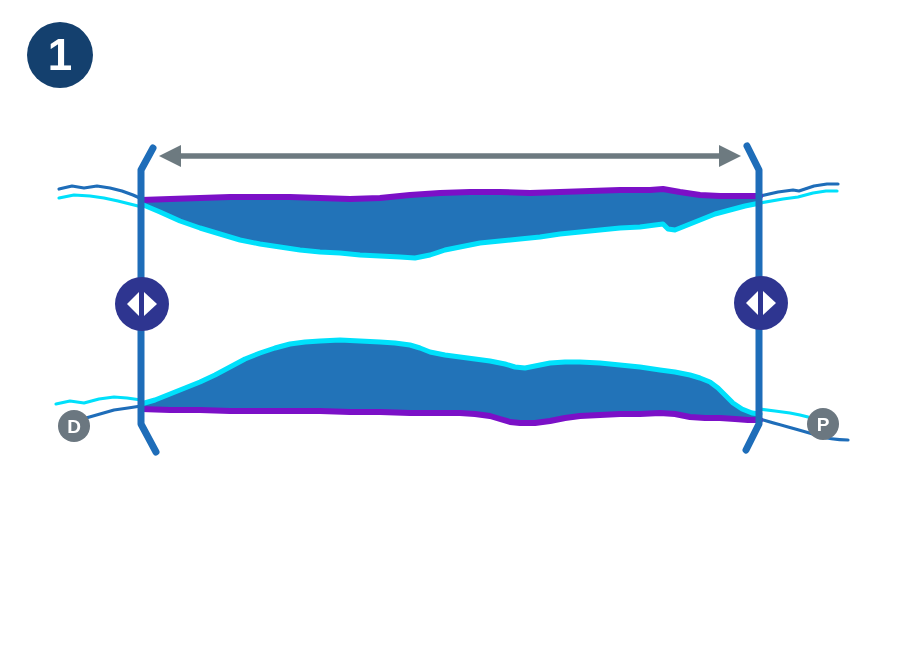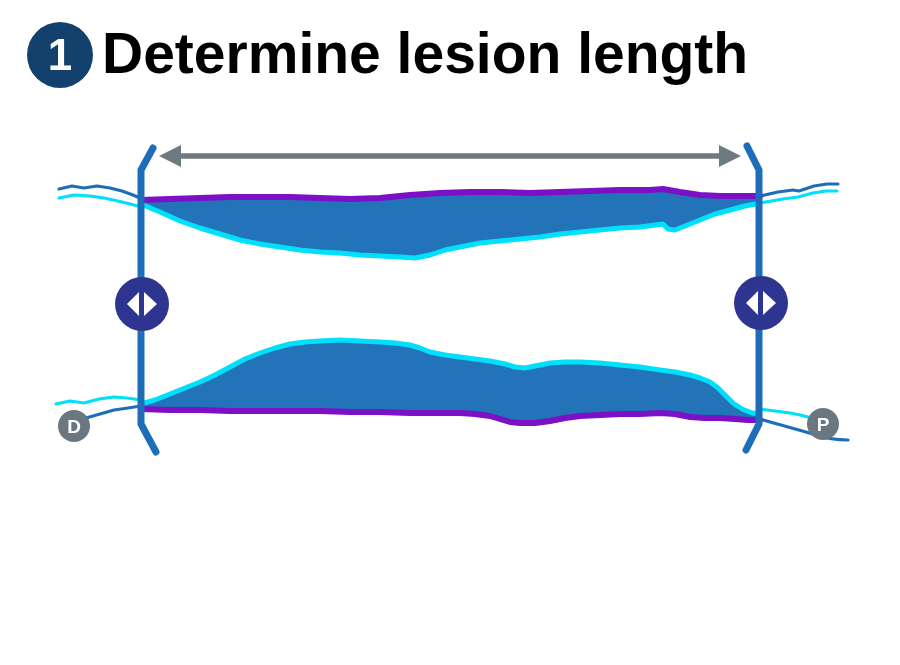--- a/index.html
+++ b/index.html
@@ -65,21 +65,20 @@
 </style>
 </head>
 <body>
 
 <div class="stage">
 
   <div class="step-badge">
     <span>1</span>
   </div>
 
-  <div class="page-title">Determine lesion length</div>
 
   <svg class="diagram" width="900" height="665" viewBox="0 0 900 665">
 
     <g>
       <path class="thin-blue" d="M59,189 L72,186 84,188 97,186 110,188 122,191 133,195 142,199"></path>
       <path class="thin-cyan" d="M59,198 L74,195 90,196 104,198 118,201 130,204 142,207"></path>
     </g>
     <g>
       <path class="thin-blue" d="M760,196 L778,192 793,190 799,191 814,186 827,184 838,184"></path>
       <path class="thin-cyan" d="M760,203 L783,199 798,197 813,193 826,191 837,191"></path>

